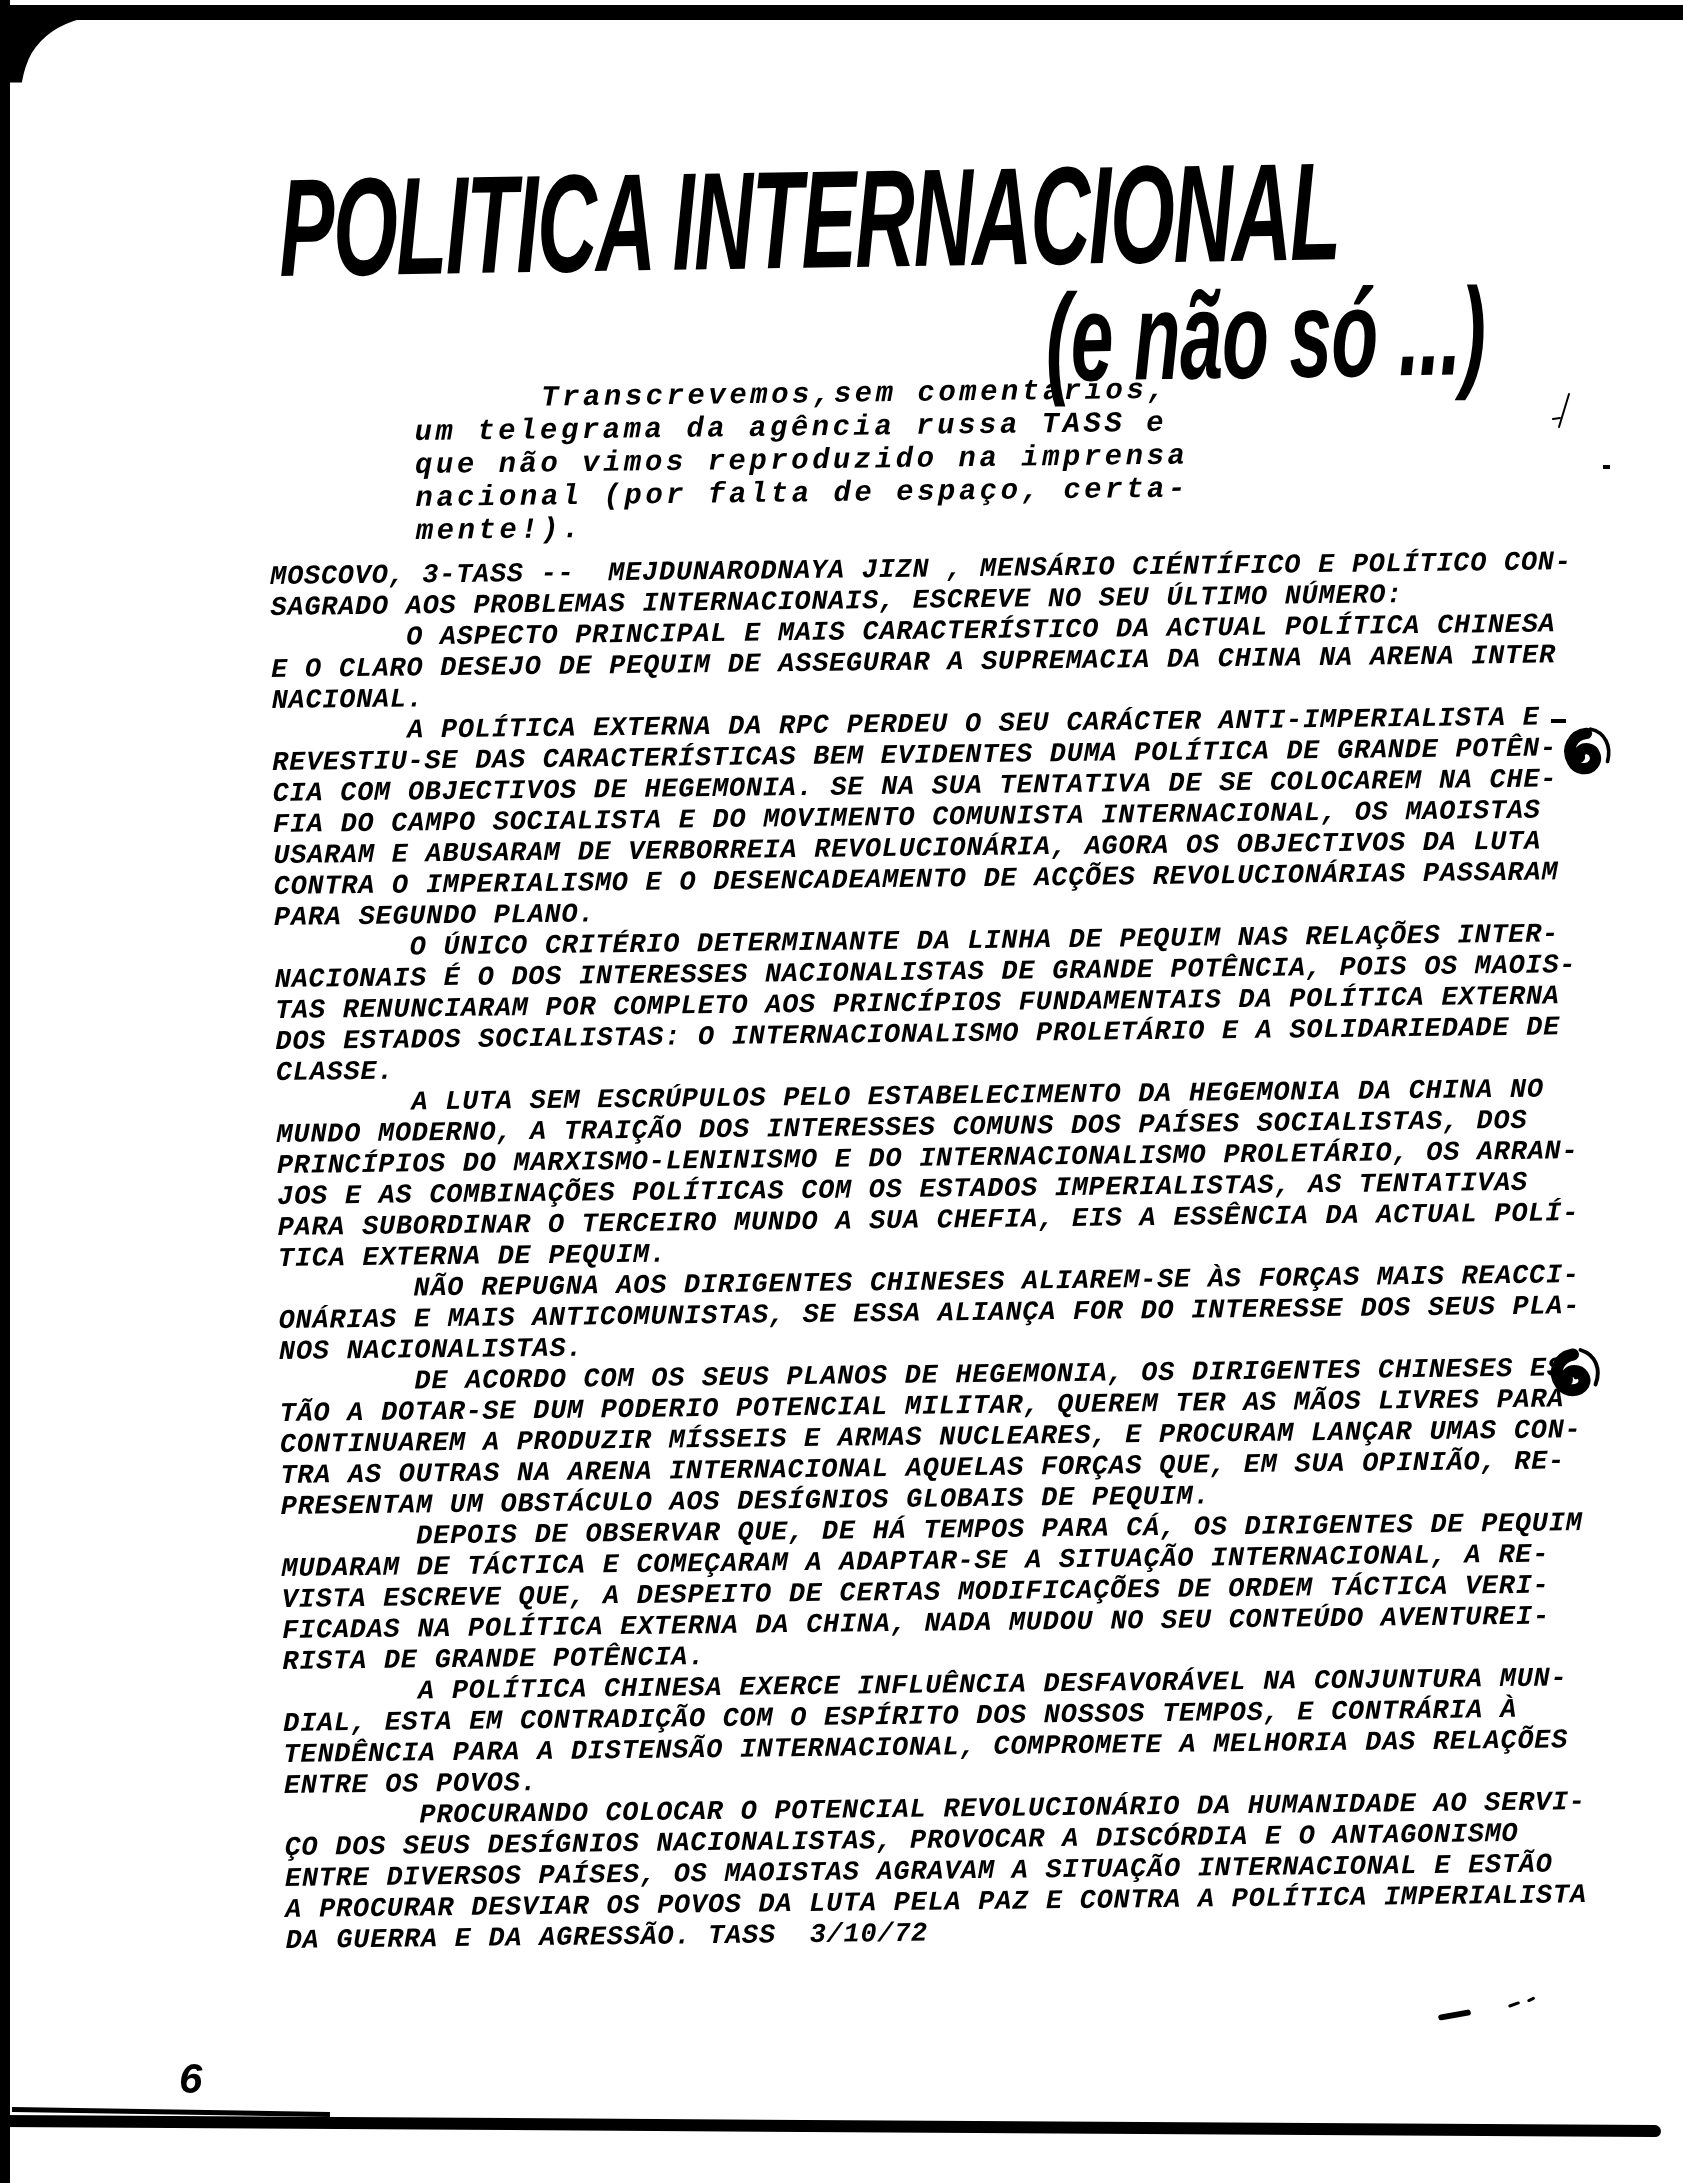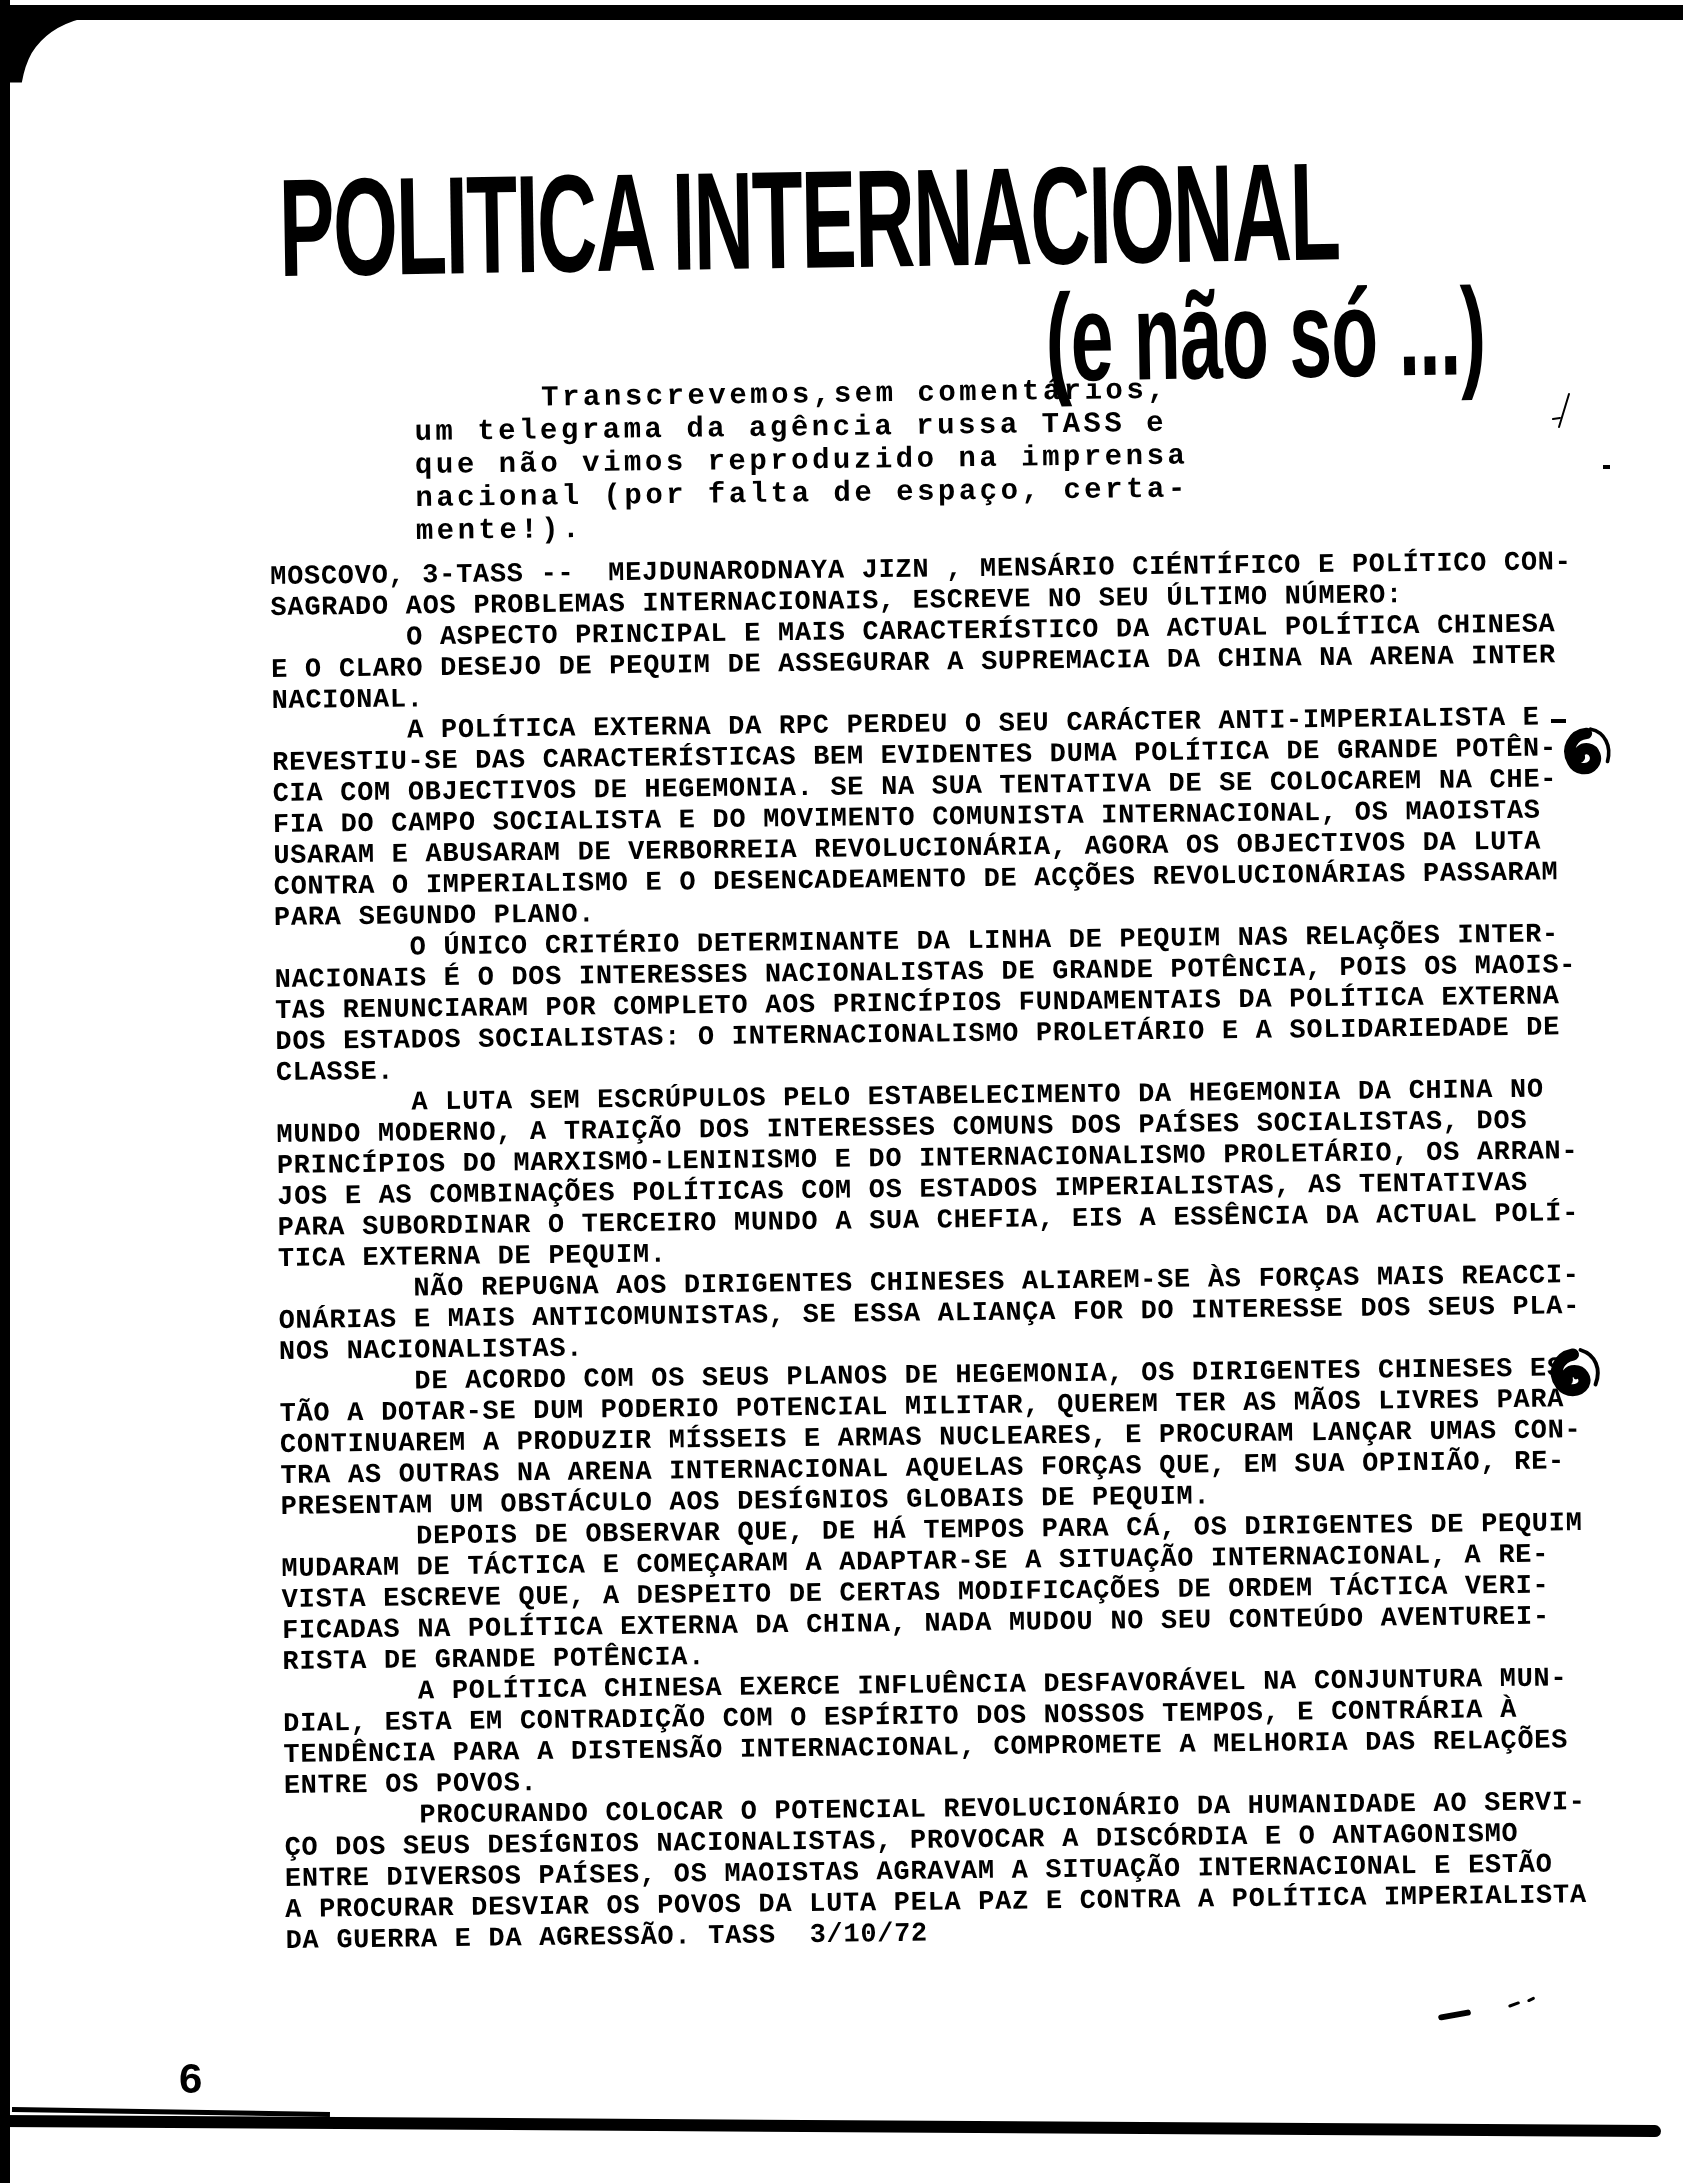--- a/index.html
+++ b/index.html
@@ -2,20 +2,21 @@
 <html style="font-size:8px"><head>
 <meta charset="utf-8">
 <style>
   html,body { margin:0; padding:0; background:#777; }
   .page {
     position:relative;
     width:1683px; height:2183px;
     background:#ffffff;
     overflow:hidden;
     color:#000;
+    font-style:italic;
   }
 
   
   .edge-top  { position:absolute; left:0; top:5px;  width:1683px; height:15px; background:#000; }
   .edge-left { position:absolute; left:0; top:0;     width:10px;  height:2183px; background:#000; }
   .corner-blob { position:absolute; left:8px; top:18px; }
 
   
   .title-1 {
     position:absolute; left:278px; top:158px;

